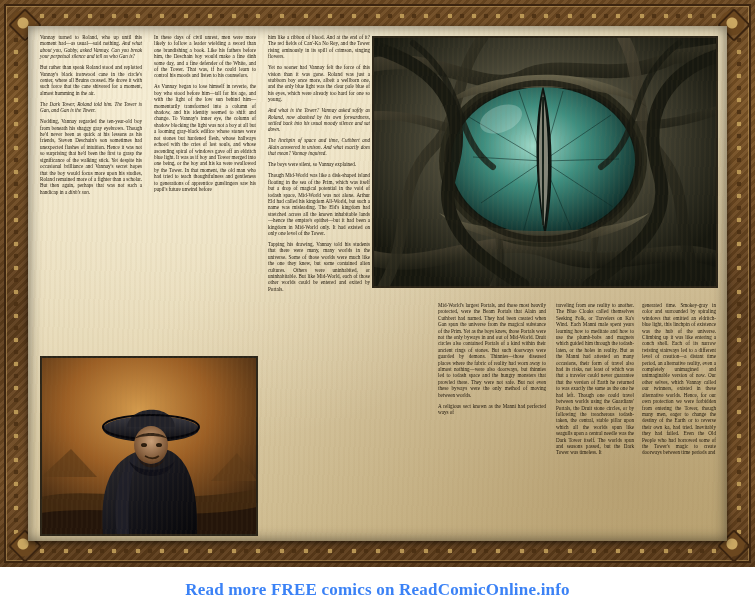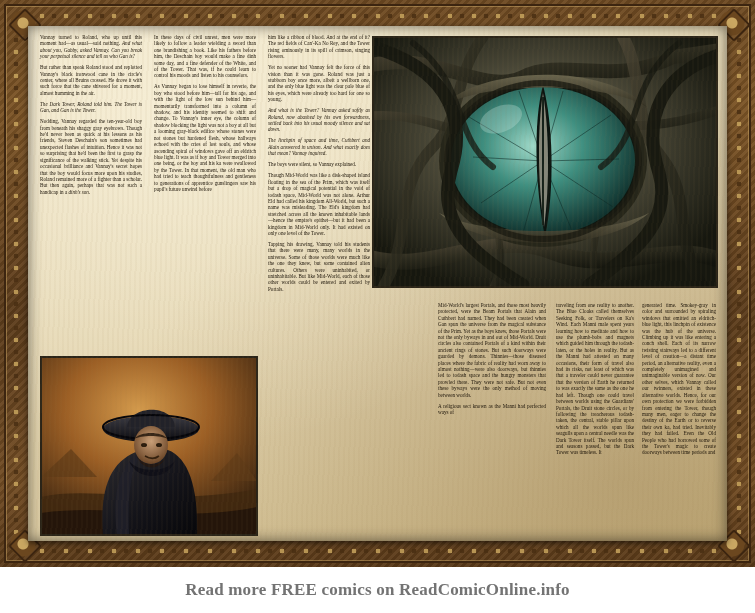--- a/index.html
+++ b/index.html
@@ -154,21 +154,21 @@
     width: 755px; height: 46px;
     background: #ffffff;
     display: flex;
     align-items: center;
     justify-content: center;
   }
   .footer-text {
     font-family: "Liberation Serif", serif;
     font-size: 17px;
     font-weight: bold;
-    color: #737373;
+    color: #3b82f6;
     letter-spacing: 0.2px;
   }
 </style>
 </head>
 <body>
 
 <div class="page">
 
   <div class="frame-outer">
     <div class="orn top"></div>

